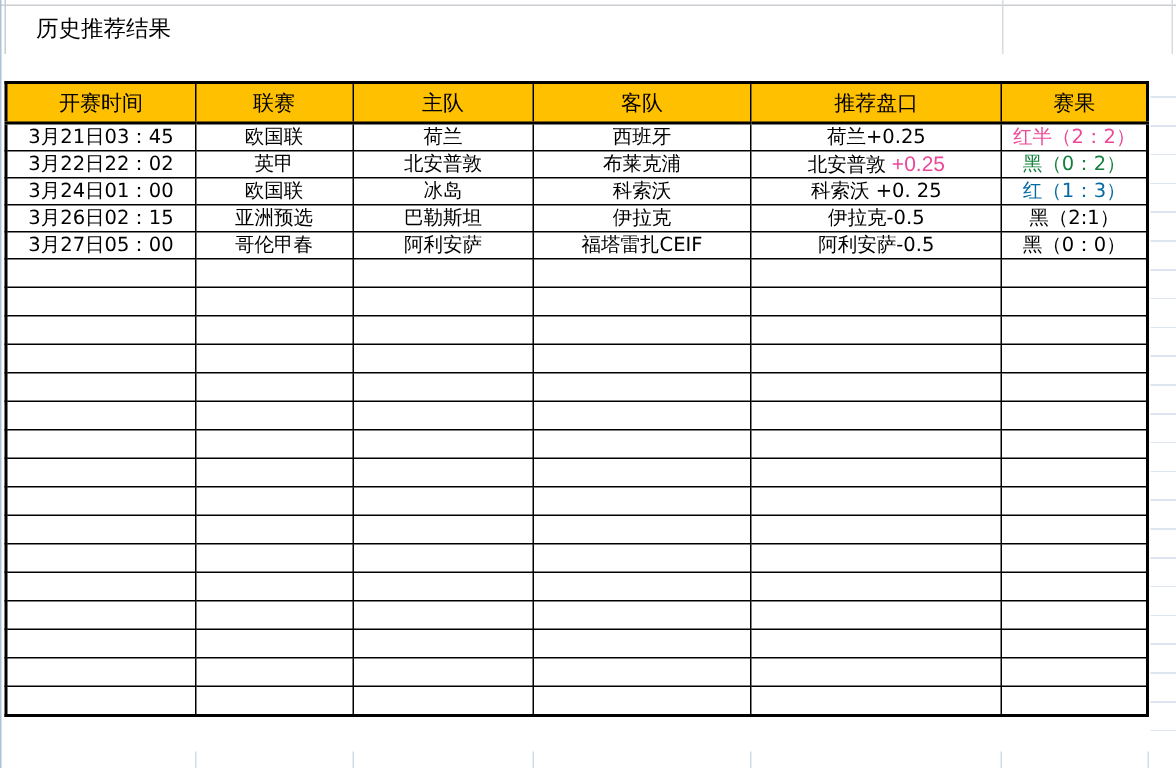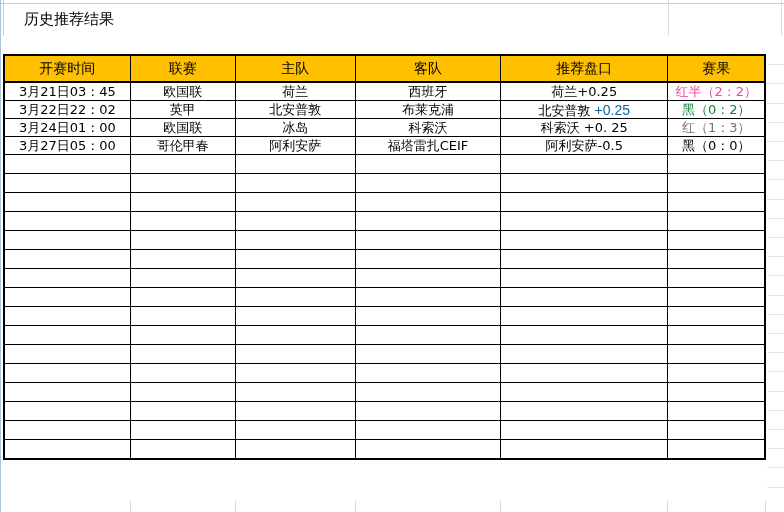--- a/index.html
+++ b/index.html
@@ -25,21 +25,21 @@
   .sheet-title{position:absolute;left:4px;top:4px;height:31px;line-height:31px;
       padding-left:20px;font-size:15px;white-space:nowrap;}
 
   table.results{position:absolute;left:3px;top:54px;width:763px;
       border-collapse:collapse;table-layout:fixed;border:2px solid #000;}
   table.results th{background:#FFC000;height:25px;font-size:14px;font-weight:normal;
       border:1px solid #000;border-bottom:2px solid #000;padding:0;text-align:center;}
   table.results td{height:17px;font-size:13px;text-align:center;vertical-align:middle;
       border:1px solid #000;padding:0;white-space:nowrap;overflow:hidden;line-height:1;}
   tbody.empty td{height:18px;}
-  td .alt-num{font-family:"Liberation Sans",sans-serif;font-size:14px;color:#0369a1;}
+  td .alt-num{font-family:"Liberation Sans",sans-serif;font-size:14px;color:#ec4899;}
   .col0{width:126px}.col1{width:105px}.col2{width:120px}.col3{width:145px}.col4{width:167px}.col5{width:97px}
 </style>
 </head>
 <body>
 
 <div class="stage">
   <div class="top-gridline"></div>
   <div class="left-gridline"></div>
   <div class="left-edge-strip"></div>
   <div class="title-gridline-a"></div>
@@ -84,21 +84,29 @@
           <td>布莱克浦</td>
           <td>北安普敦 <span class="alt-num">+0.25</span></td>
           <td style="color: #15803d;">黑（0：2）</td>
         </tr>
         <tr>
           <td>3月24日01：00</td>
           <td>欧国联</td>
           <td>冰岛</td>
           <td>科索沃</td>
           <td>科索沃 +0. 25</td>
-          <td style="color: #737373;">红（1：3）</td>
+          <td style="color: #0369a1;">红（1：3）</td>
+        </tr>
+        <tr>
+          <td>3月26日02：15</td>
+          <td>亚洲预选</td>
+          <td>巴勒斯坦</td>
+          <td>伊拉克</td>
+          <td>伊拉克-0.5</td>
+          <td style="color: rgb(0, 0, 0);">黑（2:1）</td>
         </tr>
         <tr>
           <td>3月27日05：00</td>
           <td>哥伦甲春</td>
           <td>阿利安萨</td>
           <td>福塔雷扎CEIF</td>
           <td>阿利安萨-0.5</td>
           <td style="color: rgb(0, 0, 0); margin-top: 37px;">黑（0：0）</td>
         </tr>
       </tbody>

